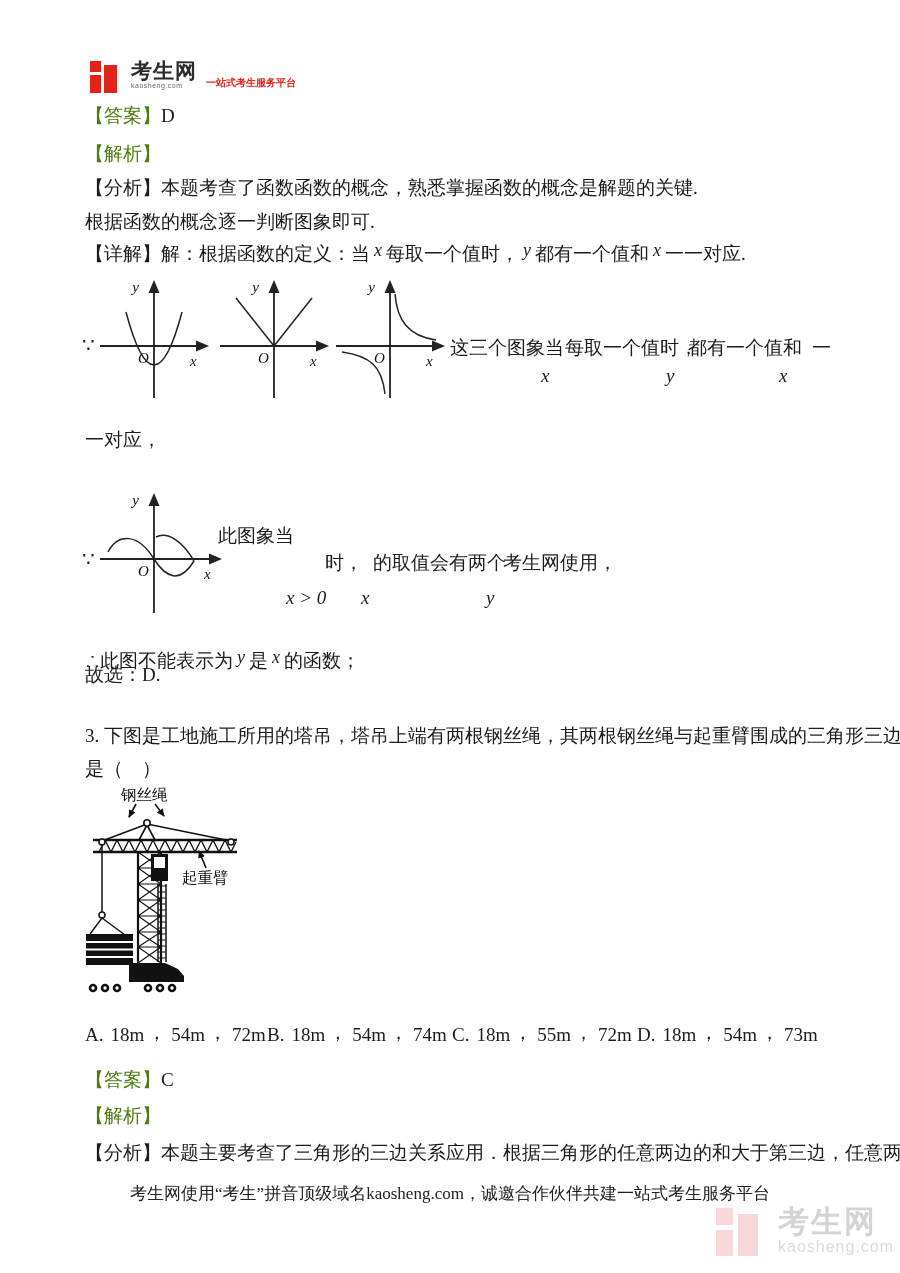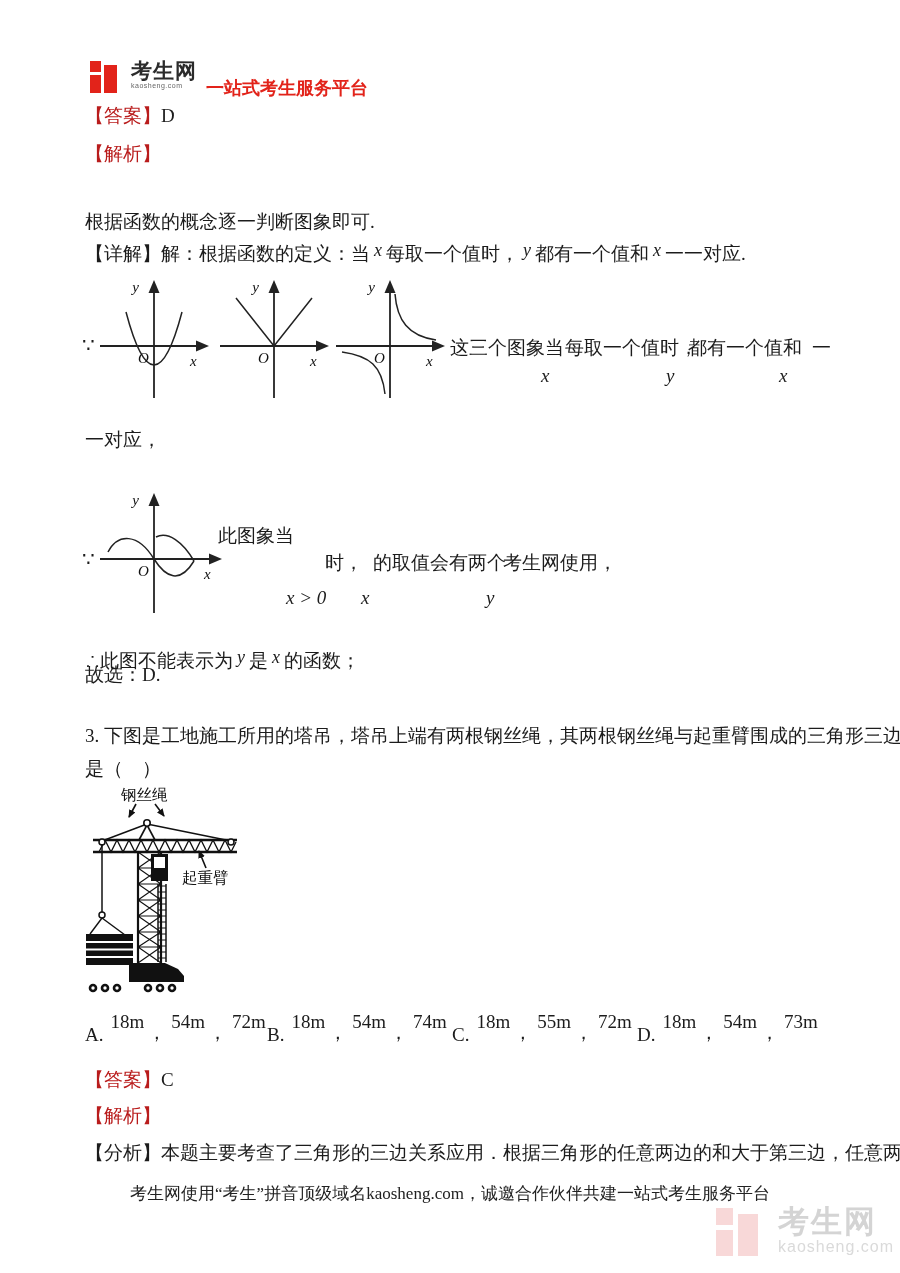--- a/index.html
+++ b/index.html
@@ -1,36 +1,36 @@
 <!DOCTYPE html>
 <html><head>
 <meta charset="utf-8">
 <style>
   html,body{margin:0;padding:0;background:#888;}
   .page{position:relative;width:900px;height:1273px;background:#ffffff;margin:0 auto;overflow:hidden;
         font-family:"Liberation Serif","DejaVu Serif",serif;color:#1c1c1c;}
   .abs{position:absolute;}
   .t{font-size:19px;line-height:23px;white-space:nowrap;}
-  .blue{color:#b91c1c;}
+  .blue{color:#4d7c0f;}
   .mvar{font-style:italic;position:relative;top:-4px;padding:0 4px;font-size:18px;}
   .mvar2{font-style:italic;font-size:19px;}
   .because{font-size:20px;}
   
   .logo-icon{width:34px;height:34px;position:relative;}
   .logo-icon i{position:absolute;display:block;}
   .li-a{left:0;top:1px;width:11px;height:11px;}
   .li-b{left:0;top:15px;width:11px;height:18px;}
   .li-c{left:14px;top:5px;width:13px;height:28px;}
   .logo-site{font-family:"Liberation Sans","DejaVu Sans",sans-serif;font-weight:bold;font-size:21px;color:#2b2b2b;letter-spacing:1px;line-height:22px;}
   .logo-dom{font-family:"Liberation Sans","DejaVu Sans",sans-serif;font-size:7px;color:#666;letter-spacing:.5px;}
-  .logo-slogan{font-family:Liberation Serif, serif;font-weight:bold;font-size:18px;}
+  .logo-slogan{font-family:Liberation Serif, serif;font-weight:bold;font-size:10px;}
   
   .opt{position:absolute;top:0;display:flex;align-items:flex-end;height:40px;font-size:19px;}
   .opt .letter{margin-right:7px;}
-  .opt .val{margin-bottom:13px;}
+  .opt .val{}
   .opt .sep{margin:0 5px 0 3px;}
   
   .footer{width:900px;text-align:center;font-size:17px;color:#222;}
   .wm-icon{width:52px;height:52px;position:relative;}
   .wm-icon i{position:absolute;display:block;}
   .wm-a{left:0;top:2px;width:17px;height:17px;}
   .wm-b{left:0;top:24px;width:17px;height:26px;}
   .wm-c{left:22px;top:8px;width:20px;height:42px;}
   .wm-site{font-family:"Liberation Sans","DejaVu Sans",sans-serif;font-weight:bold;font-size:31px;color:#d4d4d4;letter-spacing:2px;line-height:32px;}
   .wm-dom{font-family:"Liberation Sans","DejaVu Sans",sans-serif;font-size:16px;color:#dadada;letter-spacing:1px;}
@@ -53,20 +53,21 @@
       <div class="logo-site">考生网</div>
       <div class="logo-dom">kaosheng.com</div>
     </div>
     <div class="logo-slogan" style="color:#E2231A;margin:16px 0 0 9px;">一站式考生服务平台</div>
   </div>
 
   <div class="abs t" style="left:85px;top:104px;">
     <span class="blue">【答案】</span><span>D</span>
   </div>
   <div class="abs t blue" style="left:85px;top:142px;">【解析】</div>
+  <div class="abs t" style="left:85px;top:176px;">【分析】本题考查了函数函数的概念，熟悉掌握函数的概念是解题的关键.</div>
   <div class="abs t" style="left:85px;top:242px;">
     <span>【详解】解：根据函数的定义：当</span><span class="mvar">x</span><span>每取一个值时，</span><span class="mvar">y</span><span>都有一个值和</span><span class="mvar">x</span><span>一一对应.</span>
   </div>
   <div class="abs t" style="left:85px;top:210px;">根据函数的概念逐一判断图象即可.</div>
 
   <div class="abs t because" style="left:82px;top:334px;">∵</div>
 
   <svg class="abs" style="left:96px;top:276px;" width="118" height="126" viewBox="0 0 118 126">
     <line x1="4" y1="70" x2="101" y2="70" stroke="#222" stroke-width="1.8"></line>
     <polygon points="113,70 100,64.5 100,75.5" fill="#222"></polygon>

